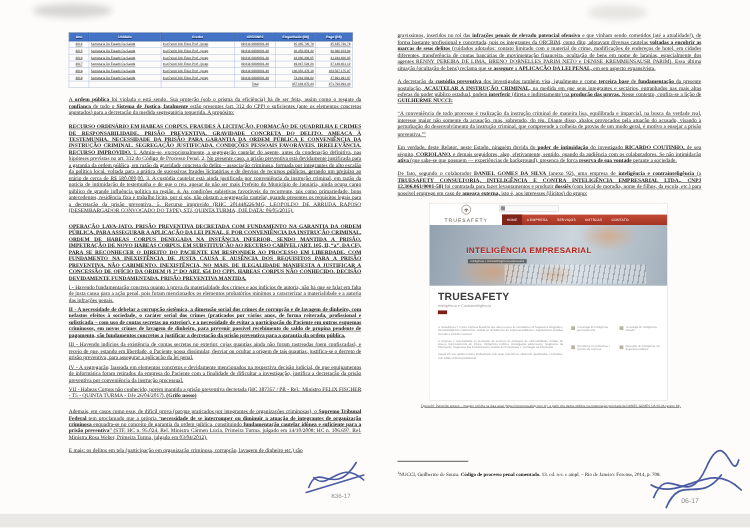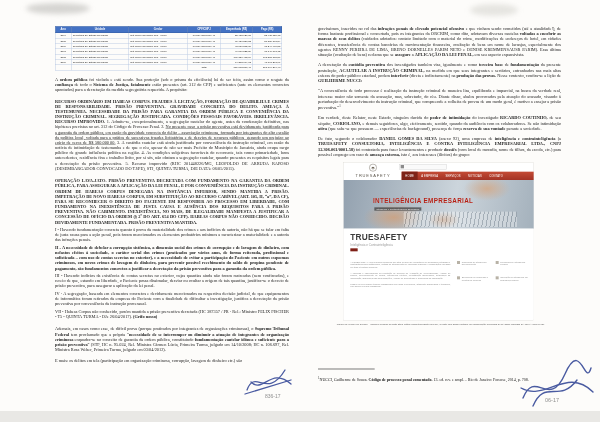--- a/index.html
+++ b/index.html
@@ -2,21 +2,21 @@
 <html><head>
 <meta charset="utf-8">
 <style>
   html,body{margin:0;padding:0;width:600px;height:422px;overflow:hidden;background:#fdfcfa;}
   body{position:relative;font-family:"Liberation Serif","DejaVu Serif",serif;}
   .smudge{position:absolute;border-radius:50%;filter:blur(2.5px);}
   .smudge-tl{left:26px;top:3px;width:64px;height:11px;background:#d6d5d2;}
   .smudge-tr{left:470px;top:4px;width:48px;height:12px;background:#e6e5e1;}
   .bottom-band{position:absolute;left:0;top:411px;width:600px;height:11px;background:#e9e8e5;}
 
-  .page{position:absolute;filter:blur(.25px);}
+  .page{position:absolute;filter:blur(.25px);text-decoration:underline;}
   .page-left{left:55px;top:26px;width:234px;height:376px;}
   .page-right{left:318px;top:26px;width:243px;height:390px;}
   .inner{transform:scale(.33333);transform-origin:0 0;}
   .page-left .inner{width:702px;height:1128px;}
   .page-right .inner{width:729px;height:1170px;position:relative;}
 
   .p{font-size:13px;line-height:15.5px;text-align:justify;color:#1c1c1c;margin:0 0 16px 0;}
   .b{font-weight:bold;}
   .u{text-decoration:underline;}
   .sup{vertical-align:super;font-size:9px;}

